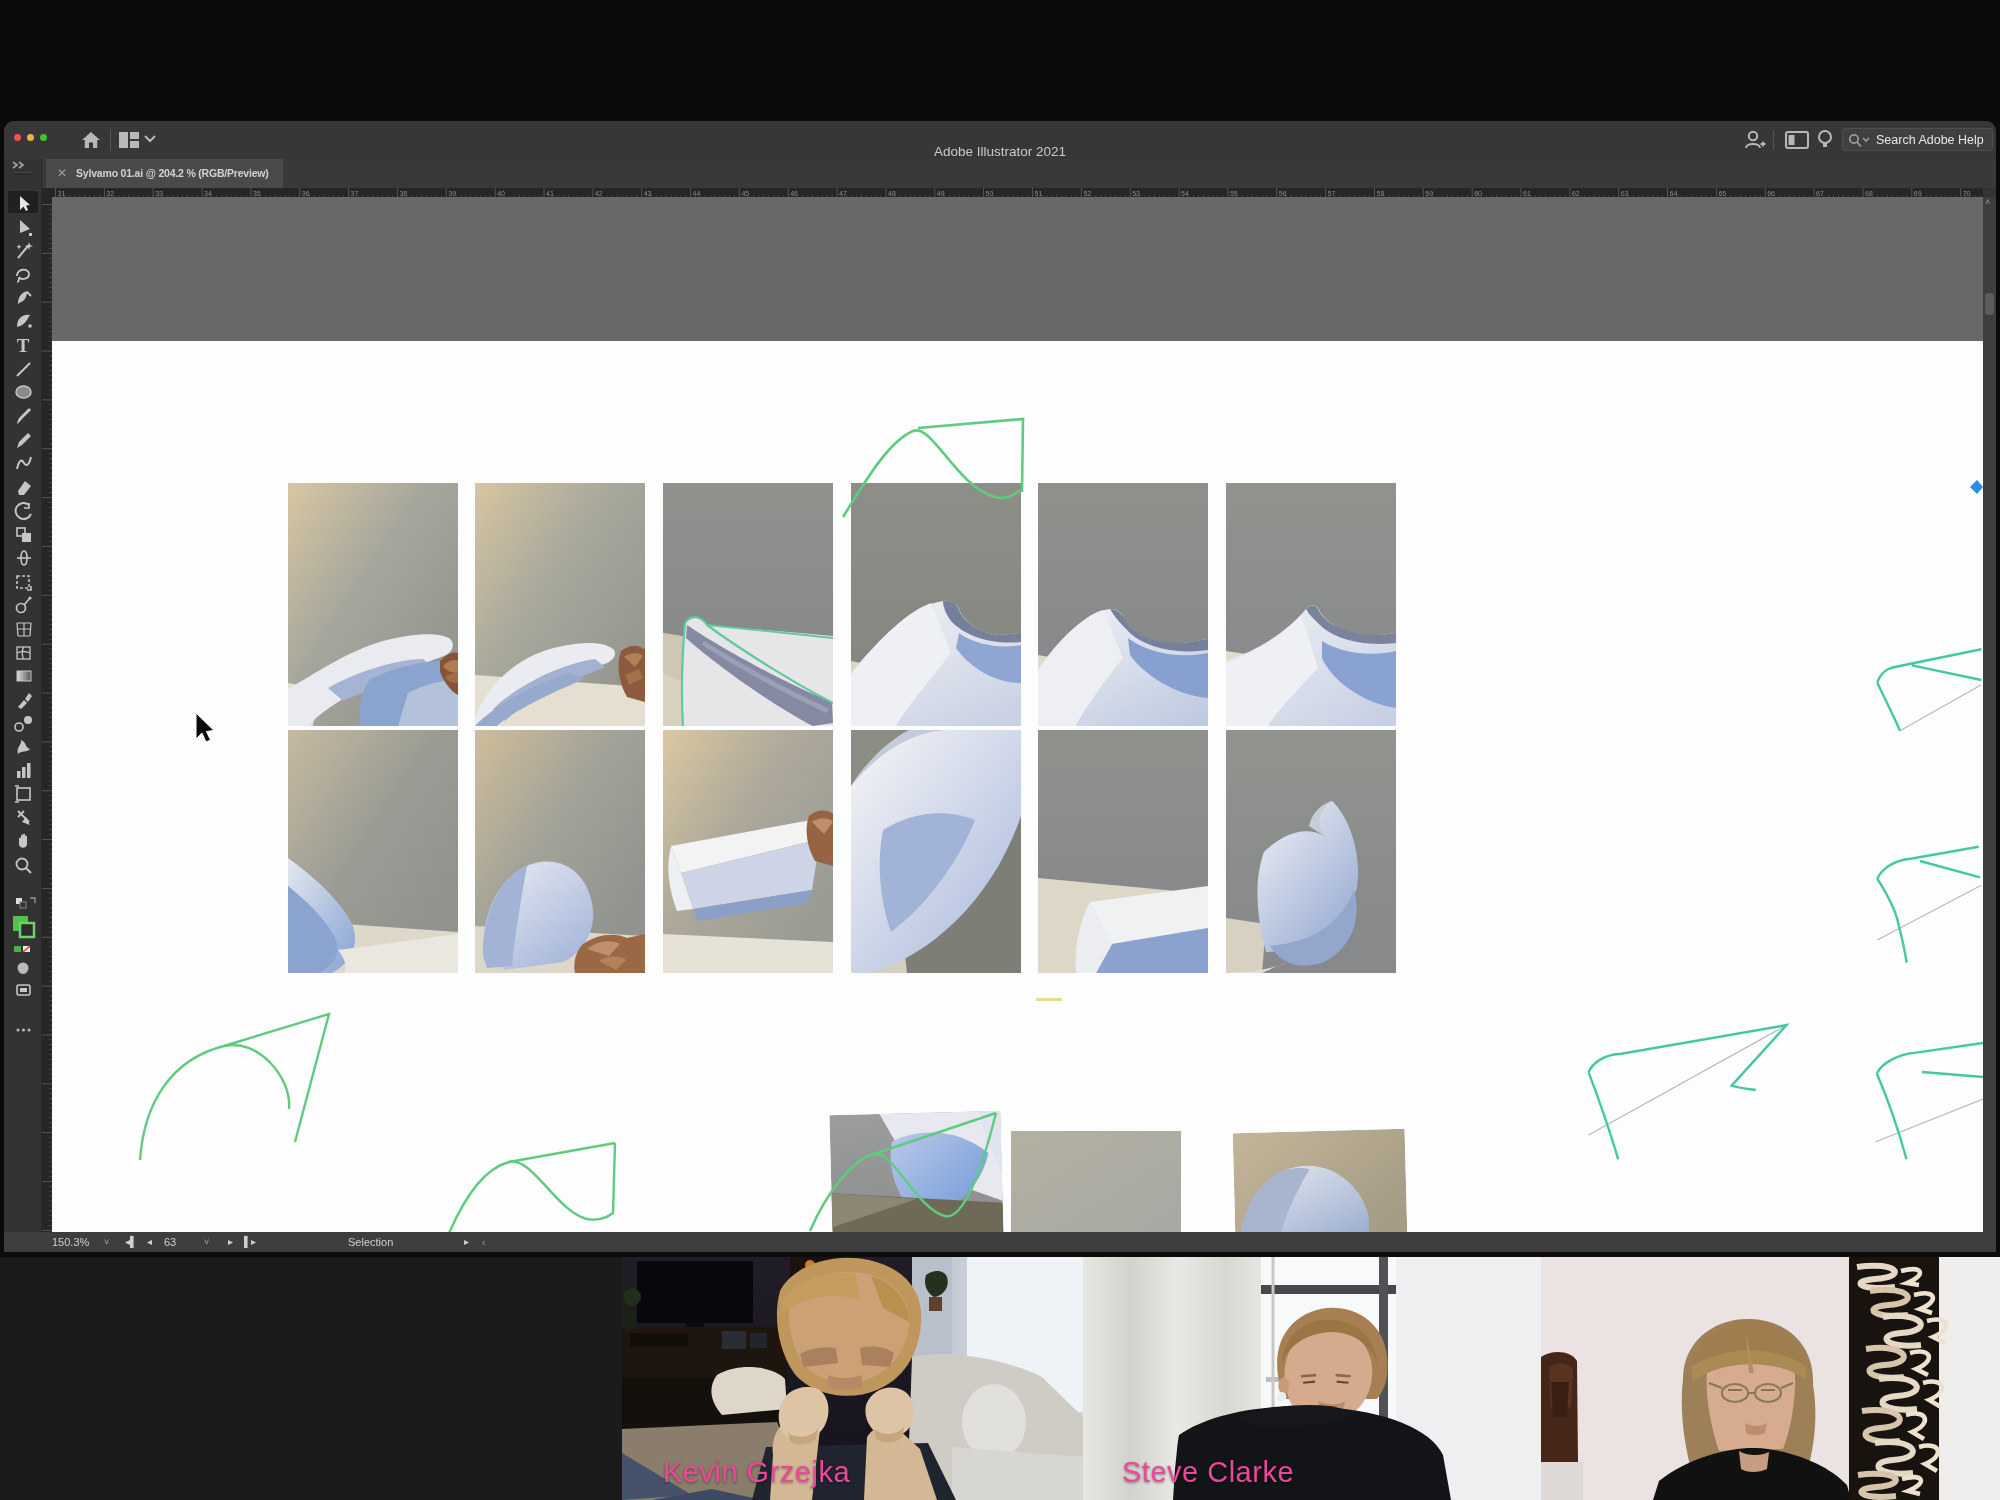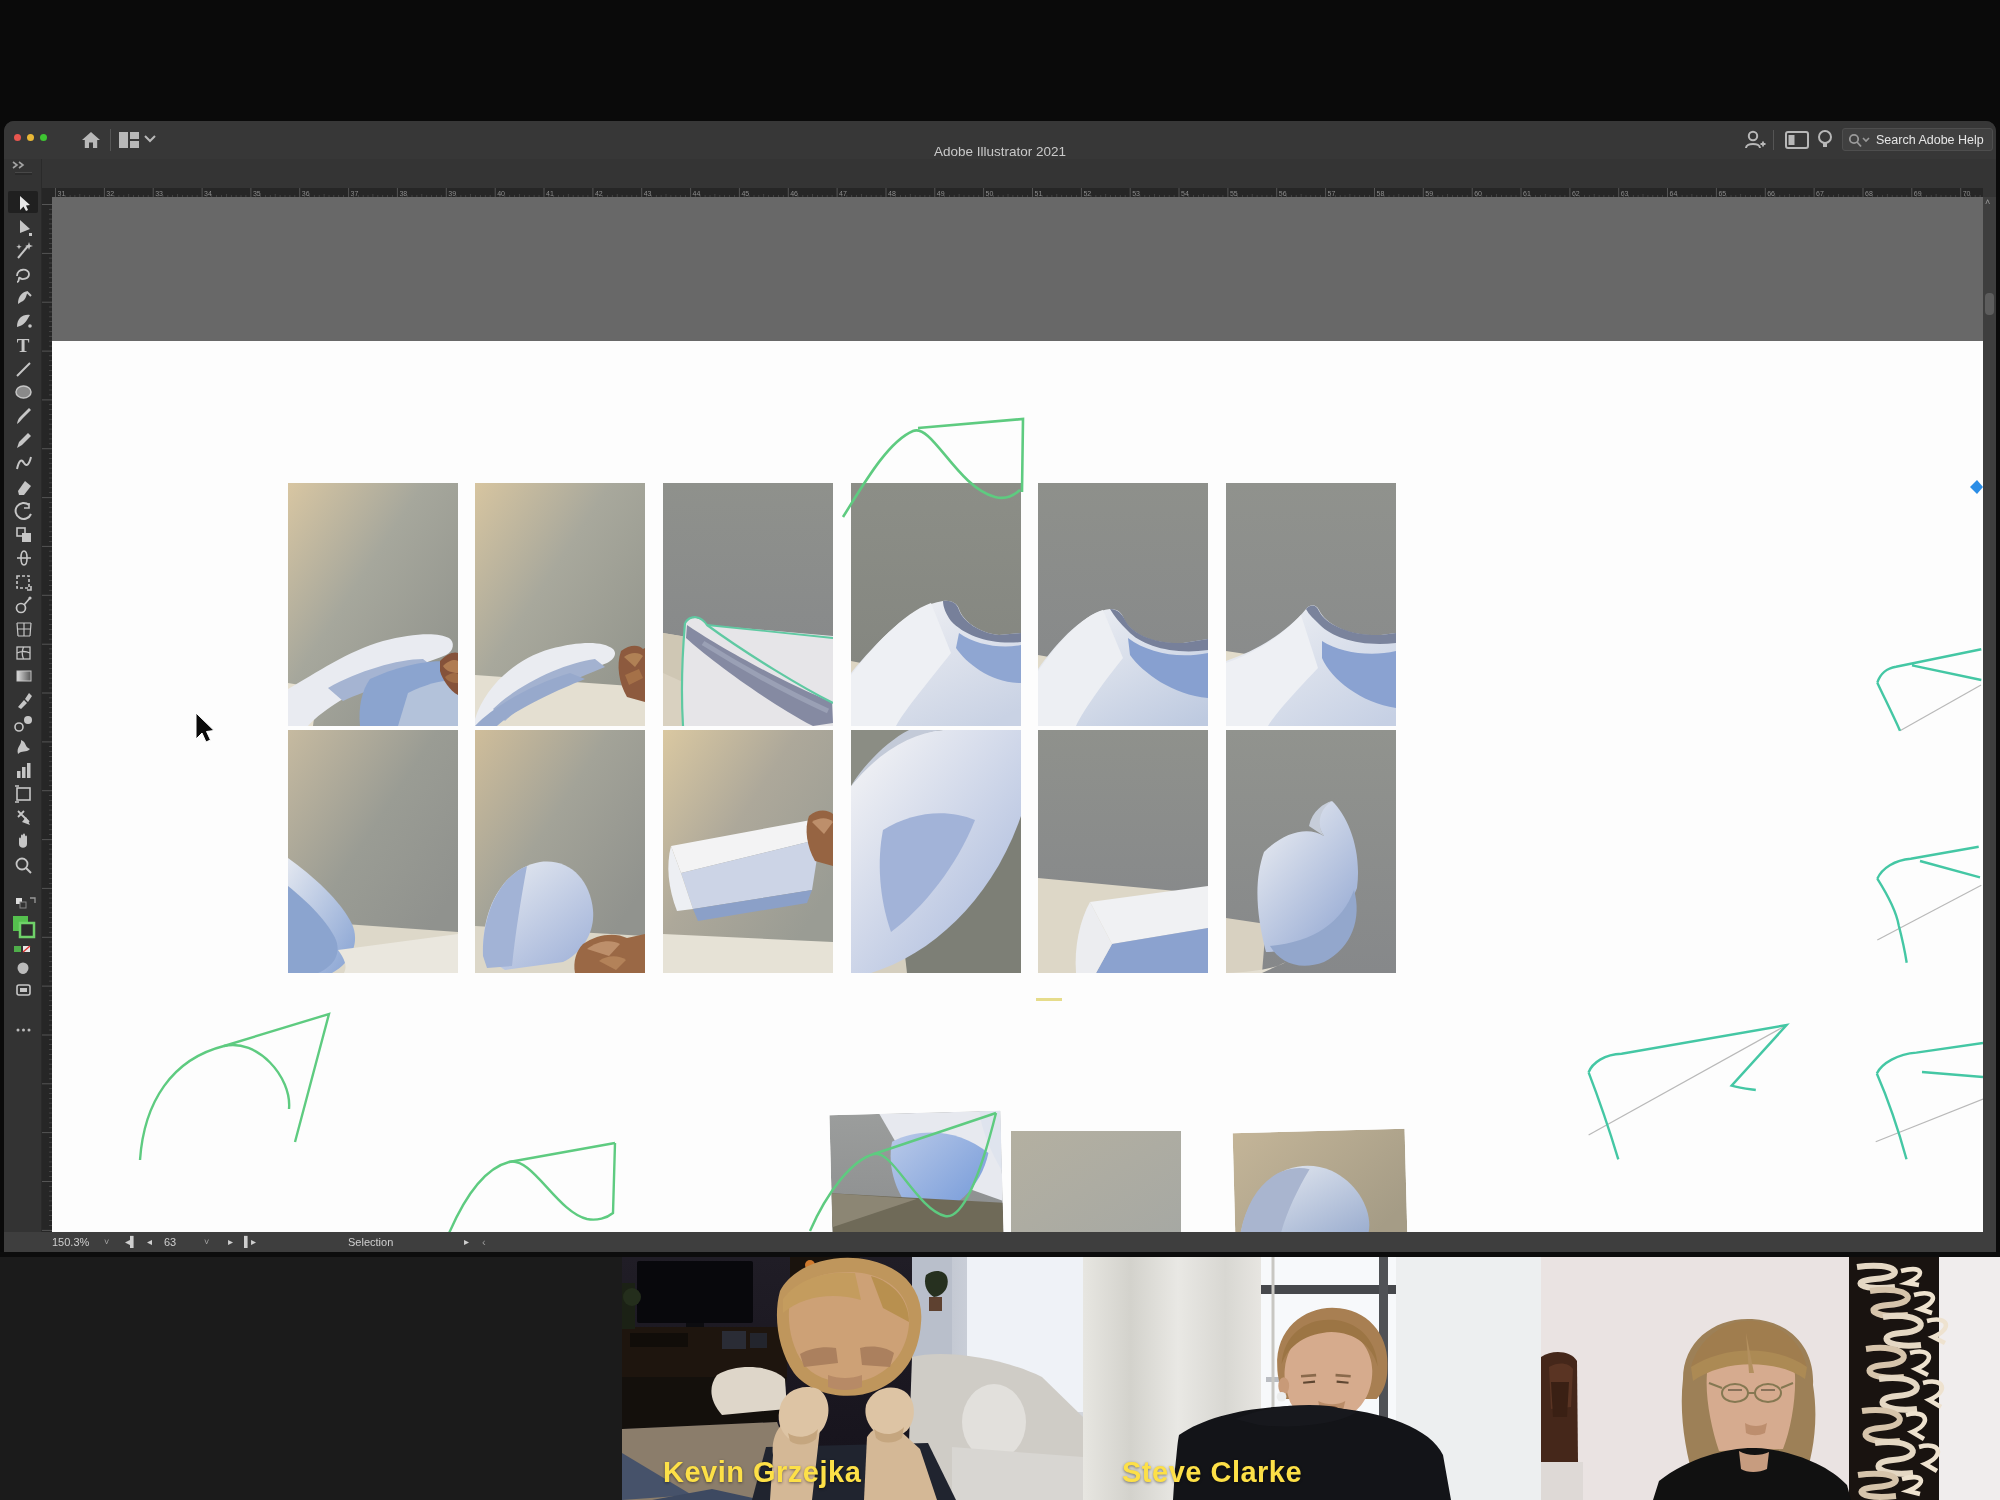--- a/index.html
+++ b/index.html
@@ -13,21 +13,21 @@
 #hruler{left:38px;top:67px;width:1941px;height:10px;background:#262626}
 #vruler{left:38px;top:77px;width:10px;height:1034px;background:#262626}
 #canvas{left:48px;top:76px;width:1931px;height:1035px;background:#fdfdfd;overflow:hidden}
 #paste{left:0;top:0;width:1931px;height:144px;background:#686868}
 #scroll{left:1979px;top:76px;width:13px;height:1035px;background:#3e3e3e}
 #thumb{left:2px;top:96px;width:9px;height:22px;background:#5d5d5d;border-radius:4px}
 #status{left:0;top:1111px;width:1992px;height:20px;background:#3e3e3e;color:#cfcfcf;font-size:11px}
 .st{position:absolute;top:0;height:20px;line-height:20px}
 #videos{position:absolute;left:0;top:1252px;width:2000px;height:248px;background:#161616}
 .vt{position:absolute;top:5px;height:243px;overflow:hidden}
-.vname{position:absolute;color:#fde047;font-size:29px;letter-spacing:-0.5px;text-shadow:0 1px 3px rgba(0,0,0,.45);font-weight:700;letter-spacing:.5px}
+.vname{position:absolute;color:#ec4899;font-size:29px;letter-spacing:-0.5px;text-shadow:0 1px 3px rgba(0,0,0,.45);font-weight:400;letter-spacing:.5px}
 .ph{position:absolute;overflow:hidden}
 </style></head><body>
 <div id="root">
     <div id="win">
       <div class="abs" id="appbar">
         <div class="abs" style="left:9.5px;top:12.5px;width:7px;height:7px;border-radius:50%;background:#e8564f"></div>
         <div class="abs" style="left:22.5px;top:12.5px;width:7px;height:7px;border-radius:50%;background:#e8b736"></div>
         <div class="abs" style="left:35.5px;top:12.5px;width:7px;height:7px;border-radius:50%;background:#3ec432"></div>
         <svg class="abs" style="left:76px;top:8px" width="22" height="22" viewBox="0 0 22 22">
 <path d="M11 3 L20 11 L17.2 11 L17.2 19 L13 19 L13 13.5 L9 13.5 L9 19 L4.8 19 L4.8 11 L2 11 Z" fill="#b8b8b8"></path>
@@ -58,20 +58,23 @@
         </svg>
         <div class="abs" style="left:1838px;top:7px;width:151px;height:23px;background:#404040;border:1px solid #4e4e4e;border-radius:3px">
 <svg class="abs" style="left:5px;top:4px" width="24" height="15" viewBox="0 0 24 15">
 <circle cx="6" cy="6" r="4.2" fill="none" stroke="#9a9a9a" stroke-width="1.8"></circle>
             <path d="M9 9 L13 13.5" stroke="#9a9a9a" stroke-width="1.8"></path>
 <path d="M15 5 L18 8 L21 5" stroke="#9a9a9a" stroke-width="1.6" fill="none"></path>
           </svg>
 <div class="abs" style="left:33px;top:0;line-height:22px;color:#e5e5e5;font-size:12.5px;white-space:nowrap">Search Adobe Help</div>
         </div>
       </div>
+      <div class="abs" id="tabbar">
+<div class="abs" id="tab"><span style="margin-left:11px;color:#9f9f9f;font-size:12px">✕</span><span style="margin-left:9px;font-weight:bold;font-size:10.5px;letter-spacing:-0.2px;color:#d2d2d2">Sylvamo 01.ai @ 204.2 % (RGB/Preview)</span></div>
+</div>
       <div class="abs" id="toolpanel">
         <svg class="abs" style="left:8px;top:2px" width="14" height="8" viewBox="0 0 14 8">
           <path d="M1 1 L5 4 L1 7 M7 1 L11 4 L7 7" stroke="#a2a2a2" stroke-width="1.6" fill="none"></path>
         </svg>
         <div class="abs" style="left:11px;top:13px;width:17px;height:3px;background:#2a2a2a;border-top:1px solid #484848"></div>
         <div class="abs" style="left:4px;top:32px;width:30px;height:22px;background:#202020;border-radius:2px"></div>
         <svg class="abs" style="left:0;top:30px" width="38" height="1040" viewBox="0 0 38 1040">
           <path d="M16 7 L16 21 L19.5 17.5 L22 22 L24 21 L22 16.5 L26 16 Z" fill="#e8e8e8"></path>
           <path d="M16 31 L16 44 L26 40 Z" fill="#c6c6c6"></path>
           <rect x="25" y="44" width="3" height="3" fill="#c6c6c6"></rect>

